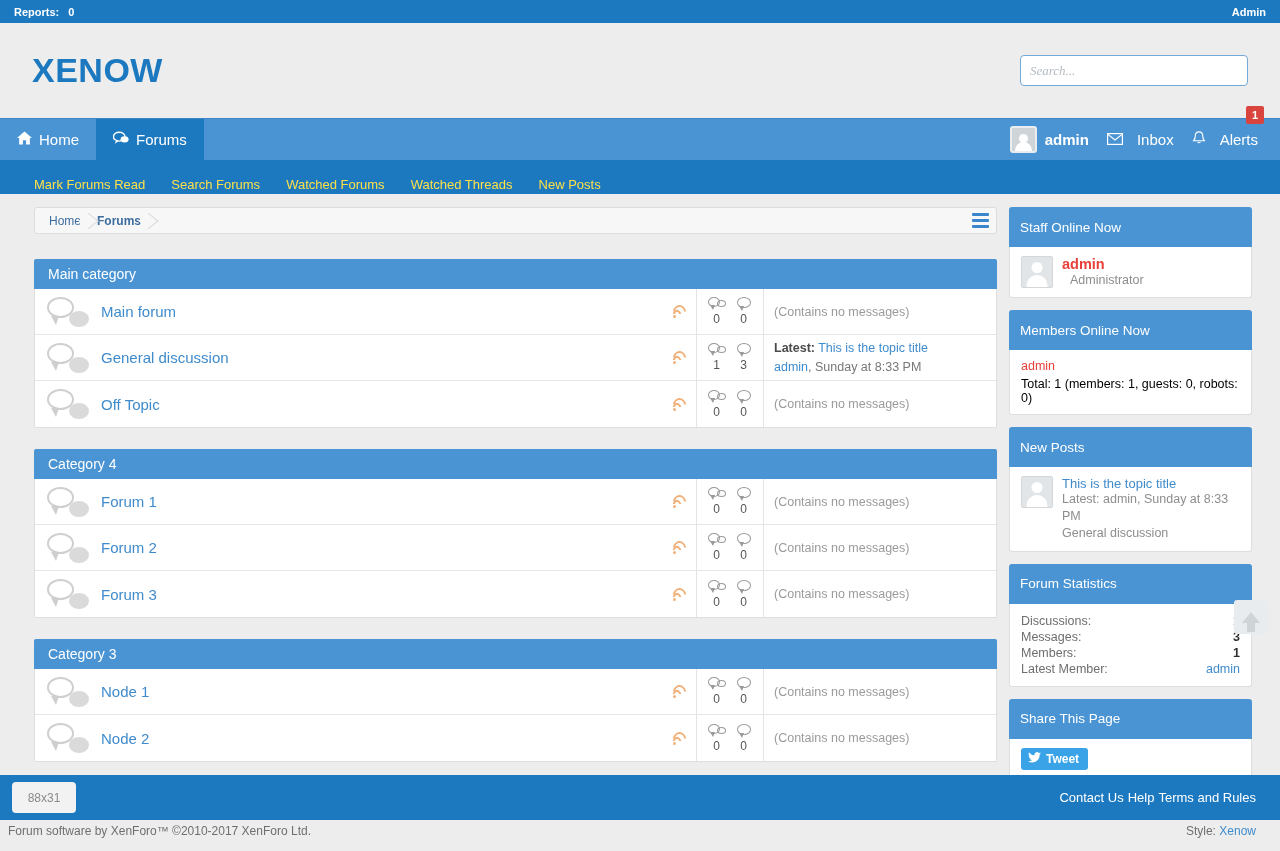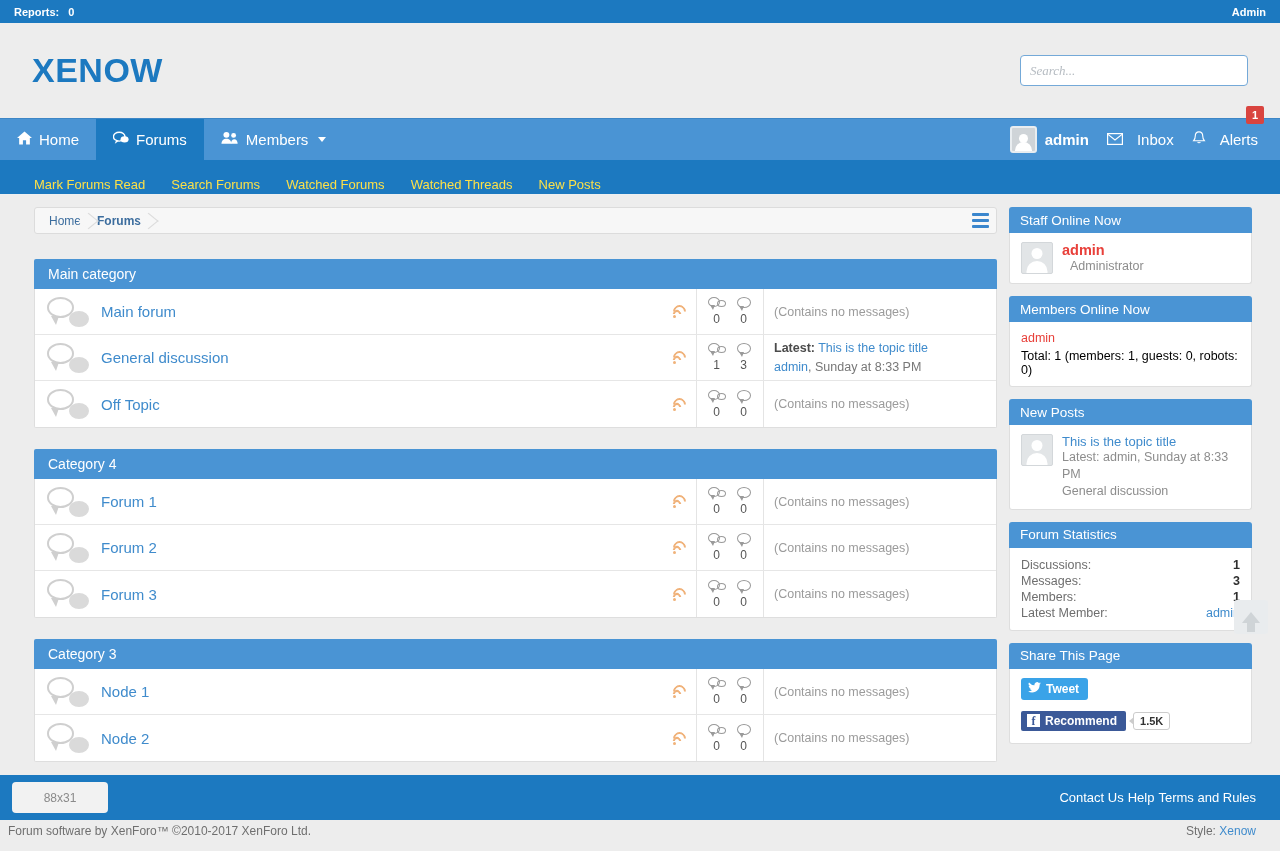--- a/index.html
+++ b/index.html
@@ -185,21 +185,21 @@
   .node-last { flex: 0 0 232px; display: flex; align-items: center; padding-left: 10px; }
   .node-last .empty { font-size: 12.5px; color: #9b9b9b; }
   .node-last .lastpost { font-size: 12.5px; line-height: 1.45; }
   .node-last .lastpost .lbl { color: #4b4b4b; font-weight: bold; }
   .node-last .lastpost a { color: #3f8bcc; text-decoration: none; cursor: pointer; }
   .node-last .lastpost .meta { color: #777; }
 
   
   .widget { margin-bottom: 12px; }
   .widget-head {
-    background: #4a94d4; color: #fff; height: 26px;
+    background: #4a94d4; color: #fff; height: 40px;
     display: flex; align-items: center; padding-left: 11px;
     font-size: 13.5px; border-radius: 3px 3px 0 0;
   }
   .widget-body {
     background: #fff; border: 1px solid #dedede; border-top: none;
     border-radius: 0 0 3px 3px; padding: 9px 11px;
   }
   .avatar-row { display: flex; gap: 9px; align-items: flex-start; }
   .avatar {
     width: 32px; height: 32px; background: #e2e5e7;
@@ -266,21 +266,21 @@
   }
 
   
   .footer-bar {
     position: absolute; left: 0; right: 0; top: 775px;
     height: 45px; background: #1c79c0;
     display: flex; align-items: center; justify-content: space-between;
     padding: 0 24px 0 12px;
   }
   .badge-88x31 {
-    width: 96px; height: 31px; background: #f2f2f2;
+    width: 64px; height: 31px; background: #f2f2f2;
     border-radius: 4px; display: flex; align-items: center; justify-content: center;
     font-size: 12px; color: #8a8a8a; cursor: pointer;
   }
   .footer-links { display: flex; gap: 4px; }
   .footer-links a { color: #fff; font-size: 13px; text-decoration: none; cursor: pointer; }
   .footer-bottom {
     position: absolute; left: 0; right: 0; top: 820px;
     height: 21px; background: #ededed;
     display: flex; align-items: center; justify-content: space-between;
     padding: 0 24px 0 8px; font-size: 12px; color: #6f6f6f;
@@ -319,32 +319,20 @@
     </a>
     <a class="nav-tab active">
       <span>
         <svg width="16" height="14" viewBox="0 0 18 15">
           <ellipse cx="7" cy="6" rx="6.5" ry="5" fill="none" stroke="#fff" stroke-width="1.6"></ellipse>
           <path d="M3.5 10 L2 14 L6.5 11" fill="#fff"></path>
           <ellipse cx="13" cy="9" rx="4.5" ry="3.6" fill="#fff"></ellipse>
         </svg>
       </span>
       <span>Forums</span>
-    </a>
-    <a class="nav-tab">
-      <span>
-        <svg width="18" height="14" viewBox="0 0 20 15">
-          <circle cx="6" cy="4" r="3.3" fill="#fff"></circle>
-          <circle cx="14" cy="4.6" r="2.7" fill="#fff"></circle>
-          <path d="M0.5 14c0-3.6 2.5-5.6 5.5-5.6s5.5 2 5.5 5.6z" fill="#fff"></path>
-          <path d="M11 14c0-3 1.7-5 3.8-5s3.7 2 3.7 5z" fill="#fff"></path>
-        </svg>
-      </span>
-      <span>Members</span>
-      <span class="caret"></span>
     </a>
   </div>
   <div class="nav-right">
     <div class="nav-user">
       <span class="mini-avatar">
         <span class="head"></span>
           <span class="body"></span>
       </span>
       <span>admin</span>
     </div>

